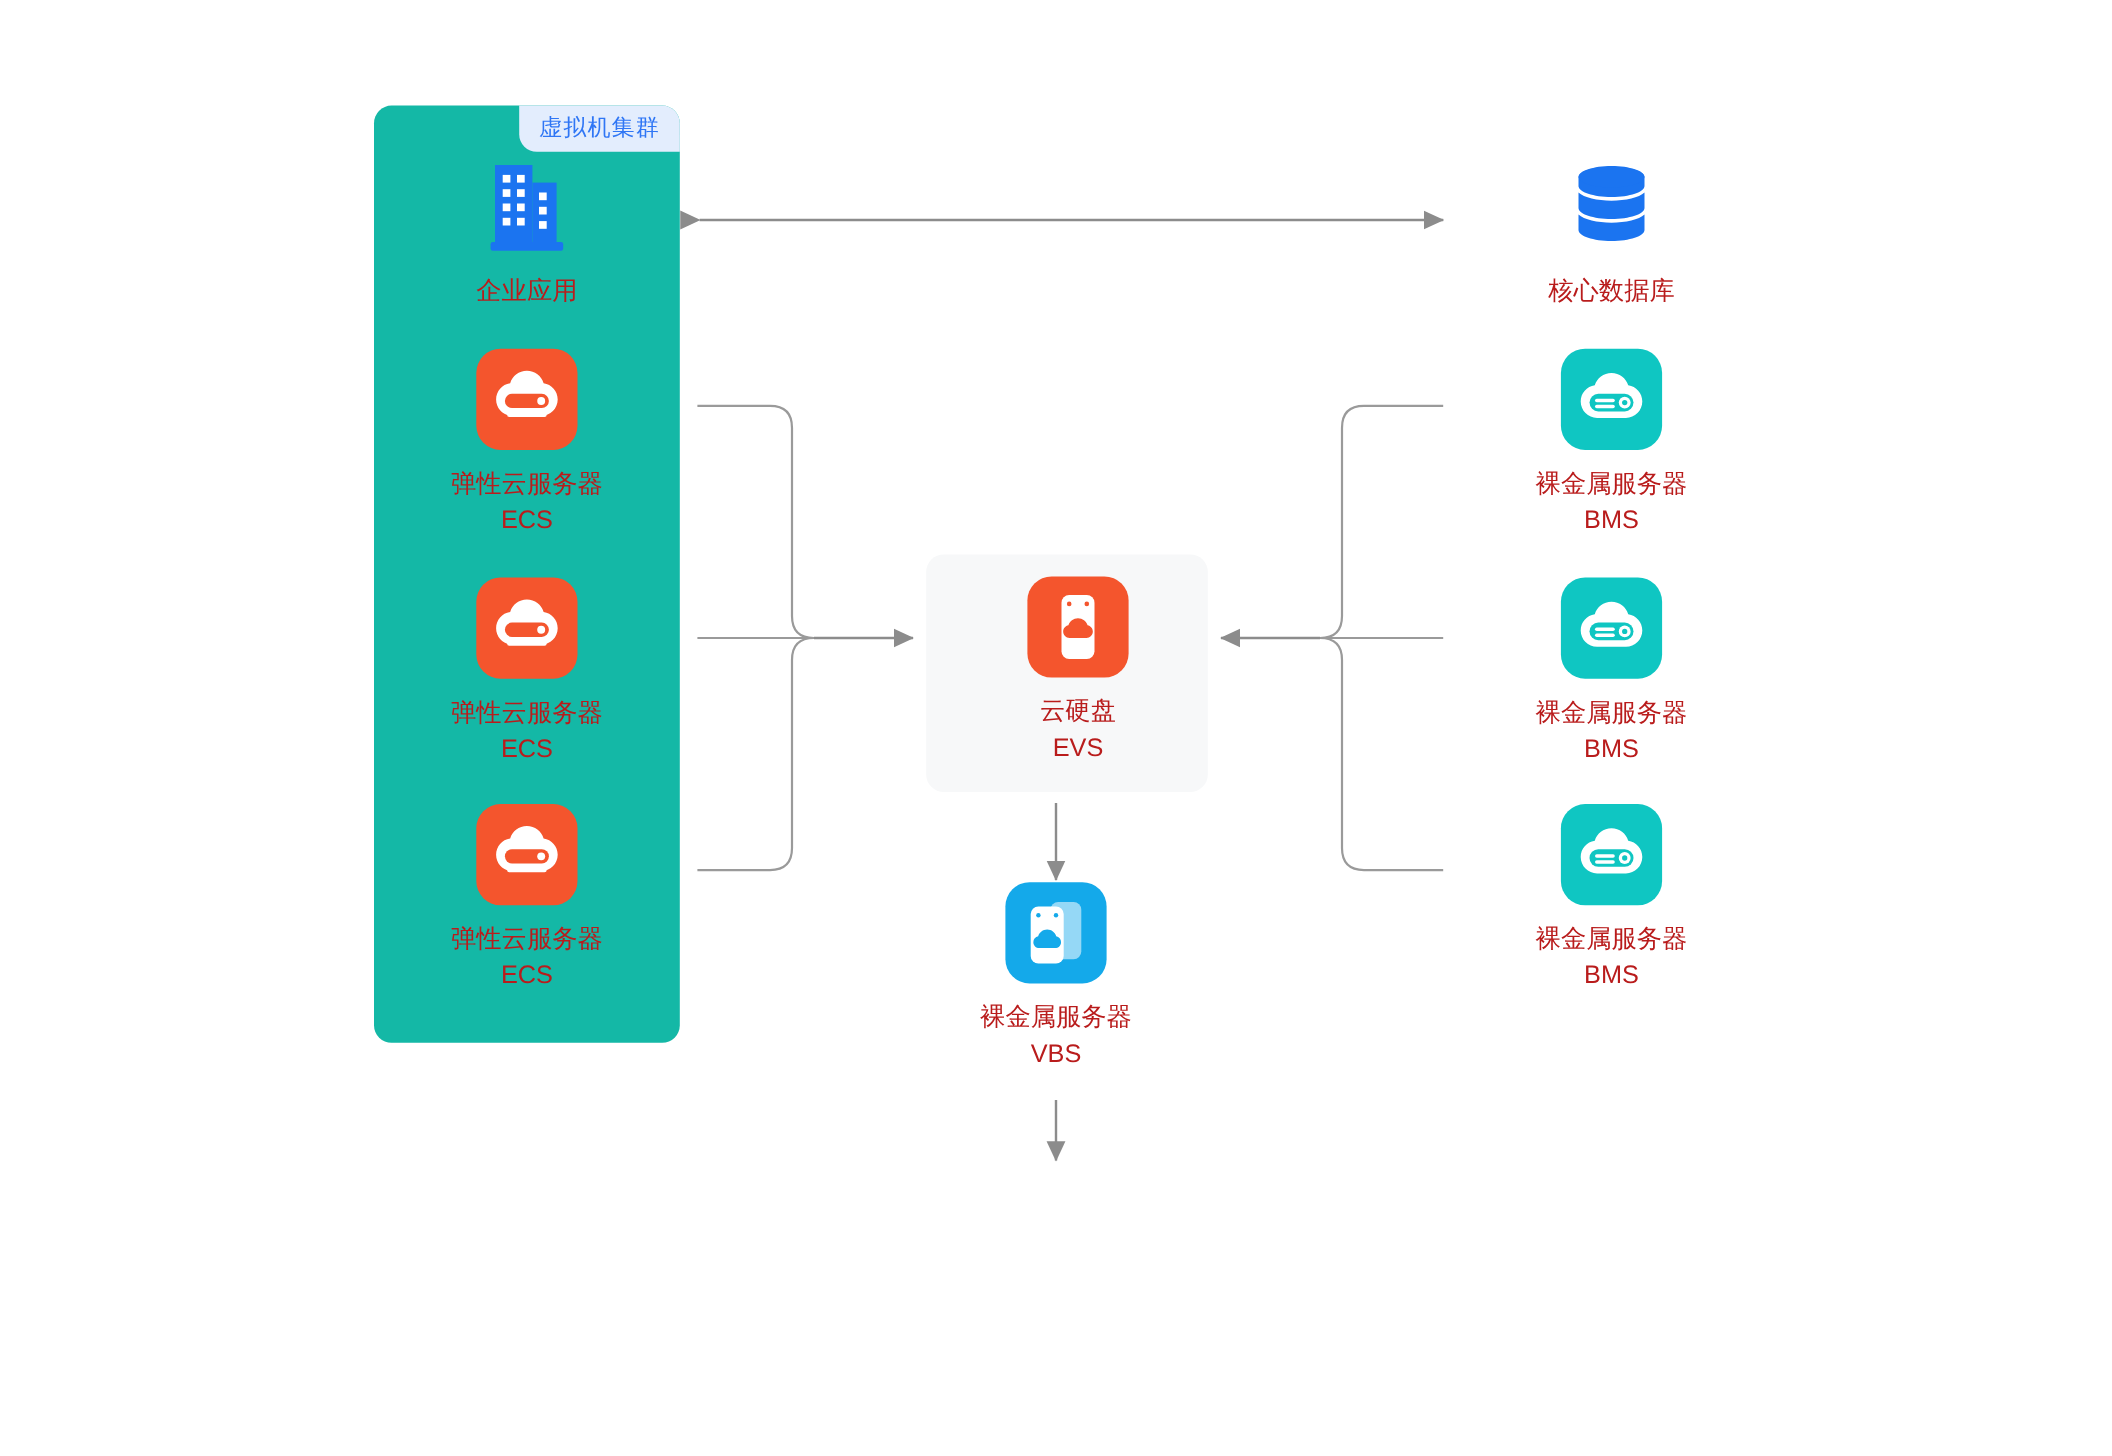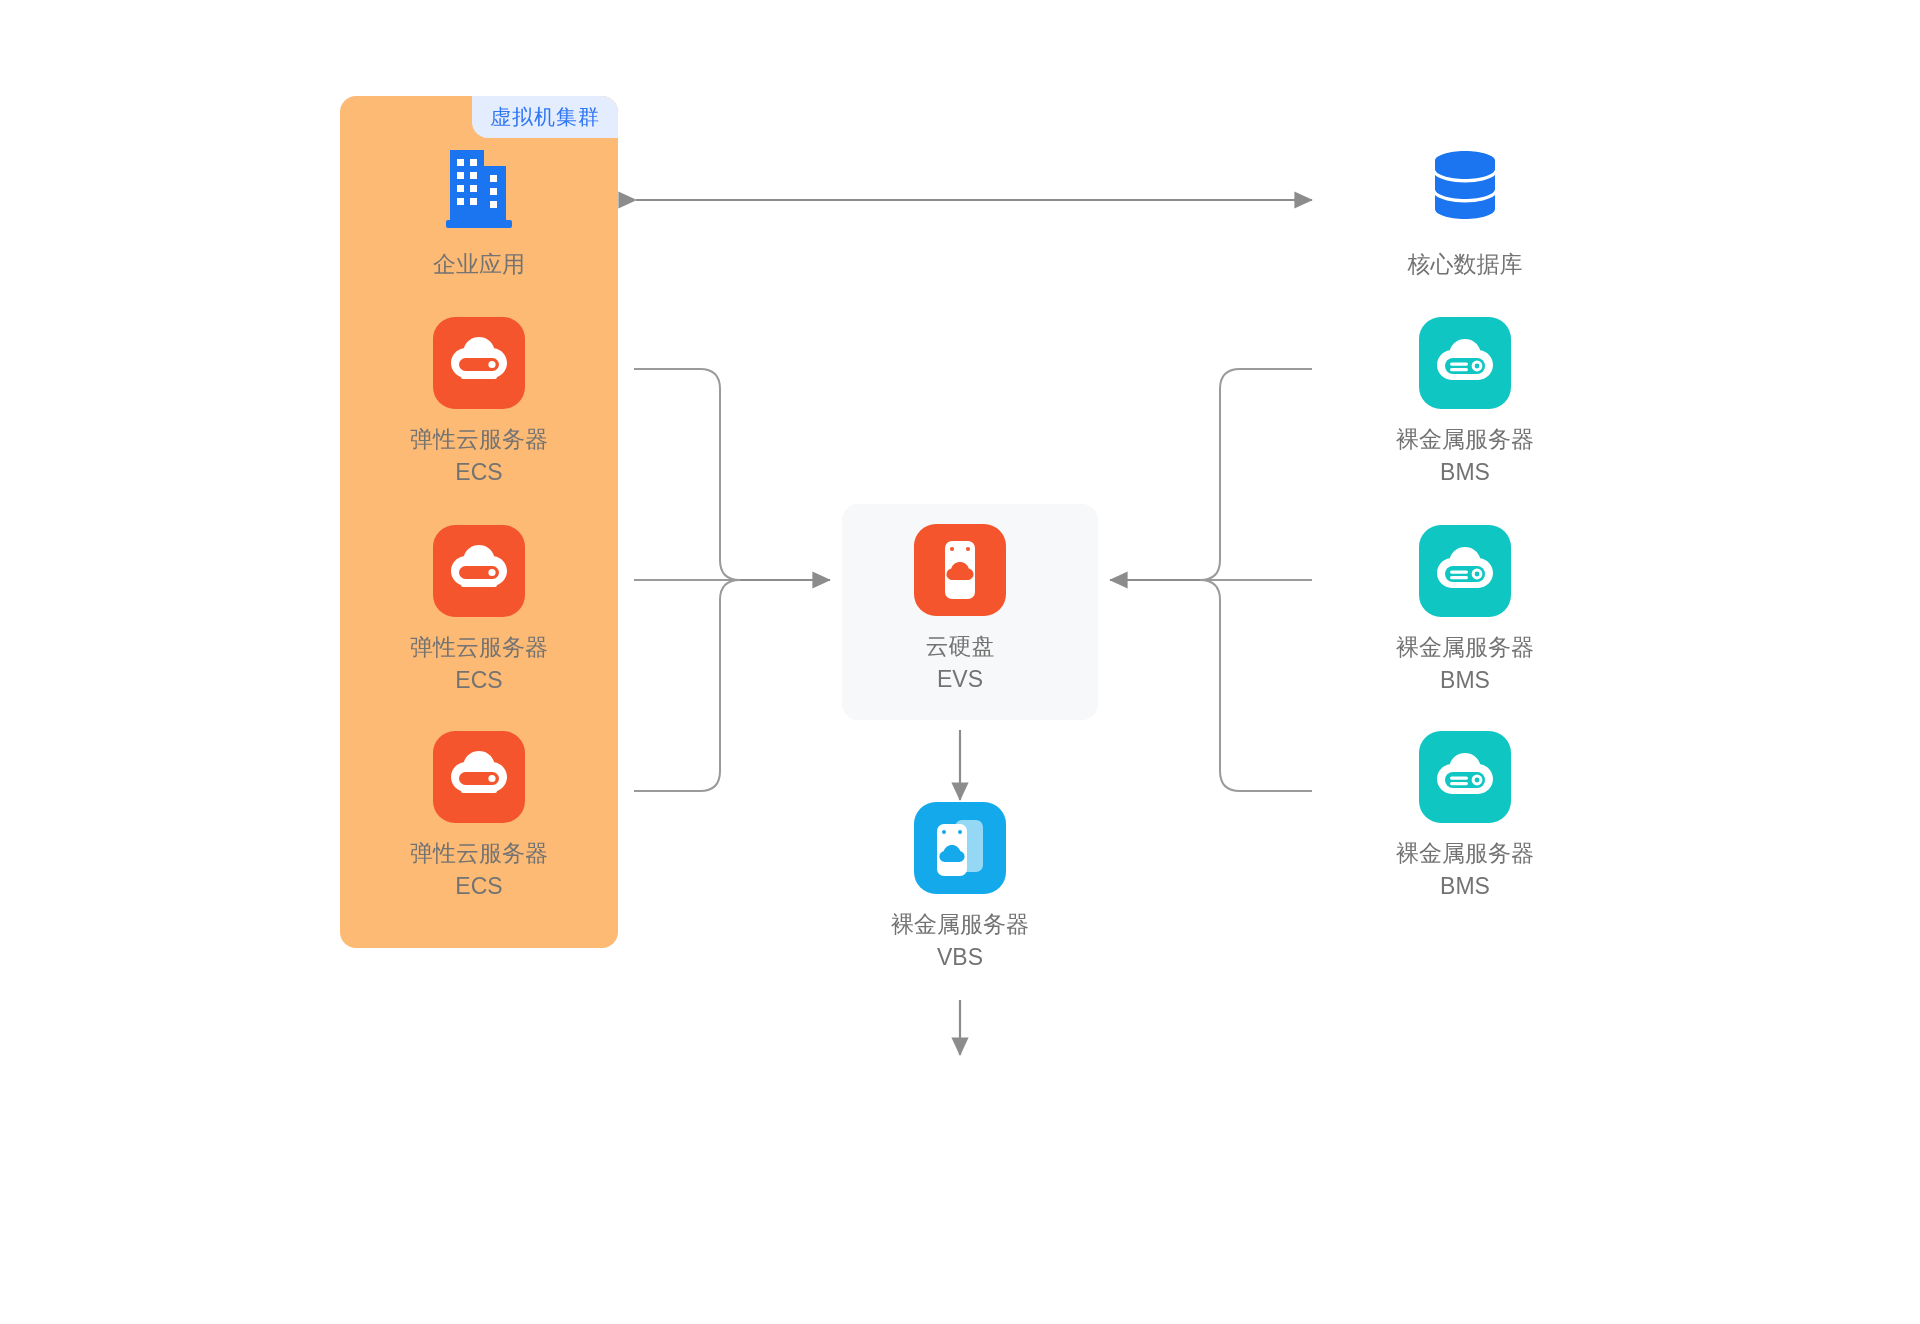--- a/index.html
+++ b/index.html
@@ -7,21 +7,21 @@
     width: 1920px; height: 1324px;
     background: #ffffff;
     font-family: "Liberation Sans", "DejaVu Sans", sans-serif;
     overflow: hidden;
   }
   #stage { position: relative; width: 1920px; height: 1324px; background: #ffffff; }
 
   
   .cluster {
     position: absolute;
-    background: #fdba74;
+    background: #14b8a6;
     border-radius: 16px;
   }
   #cluster-vm  { left: 340px;  top: 96px; width: 278px; height: 852px; }
   #cluster-pm  { left: 1326px; top: 96px; width: 278px; height: 852px; }
 
   .cluster-badge {
     position: absolute;
     top: 0; right: 0;
     background: #e3edfd;
     color: #2f76f5;
@@ -35,21 +35,21 @@
 
   
   .node { position: absolute; width: 280px; text-align: center; }
   .node .icon-wrap {
     width: 100%; height: 96px;
     display: flex; align-items: center; justify-content: center;
   }
   .node .caption {
     margin-top: 12px;
     font-size: 23px;
-    color: #737373;
+    color: #b91c1c;
     line-height: 1.42;
     white-space: pre-line;
   }
 
   
   .sq {
     width: 92px; height: 92px;
     border-radius: 22px;
     display: flex; align-items: center; justify-content: center;
   }
@@ -251,21 +251,21 @@
           <rect x="16" y="31" width="18" height="3.2" rx="1.6" fill="#ffffff"></rect>
           <circle cx="43" cy="29" r="5.4" fill="#ffffff"></circle>
           <circle cx="43" cy="29" r="2.4" fill="#0fc6c2"></circle>
         </svg>
       </div>
     </div>
     <div class="caption">裸金属服务器
 BMS</div>
   </div>
 
-  <div class="node" style="left:820px; top:522px;">
+  <div class="node" style="left:840px; top:522px;">
     <div class="icon-wrap">
       <div class="sq evs">
         <svg width="58" height="64" viewBox="0 0 58 64" aria-hidden="true">
           <rect x="14" y="3" width="30" height="58" rx="7" fill="#ffffff"></rect>
           <circle cx="21" cy="11" r="2.1" fill="#f4552d"></circle>
           <circle cx="37" cy="11" r="2.1" fill="#f4552d"></circle>
           <path fill="#f4552d" d="M29 24c-4.1 0-7.6 2.7-8.7 6.4-2.7.5-4.8 2.9-4.8 5.8 0 3.2 2.6 5.8 5.8 5.8h15.4c3.2 0 5.8-2.6 5.8-5.8 0-2.9-2.1-5.3-4.8-5.8C36.6 26.7 33.1 24 29 24z"></path>
         </svg>
       </div>
     </div>

